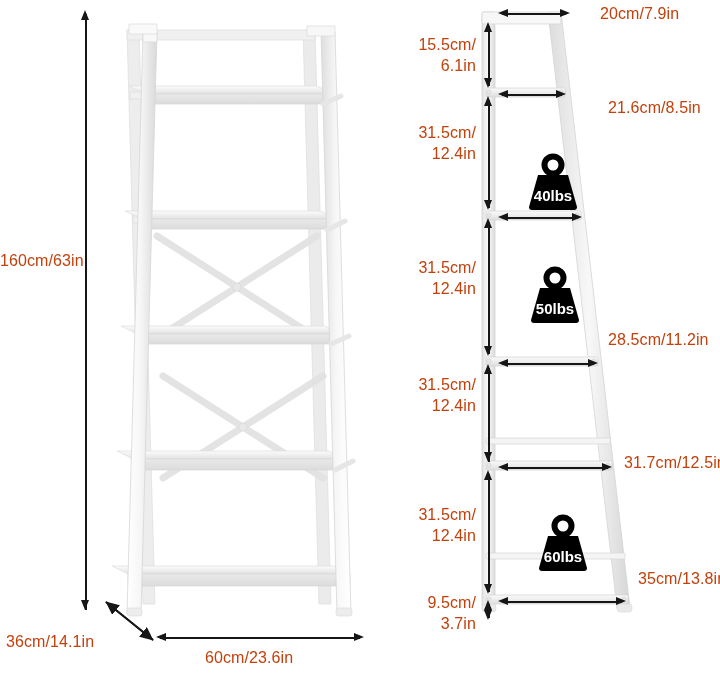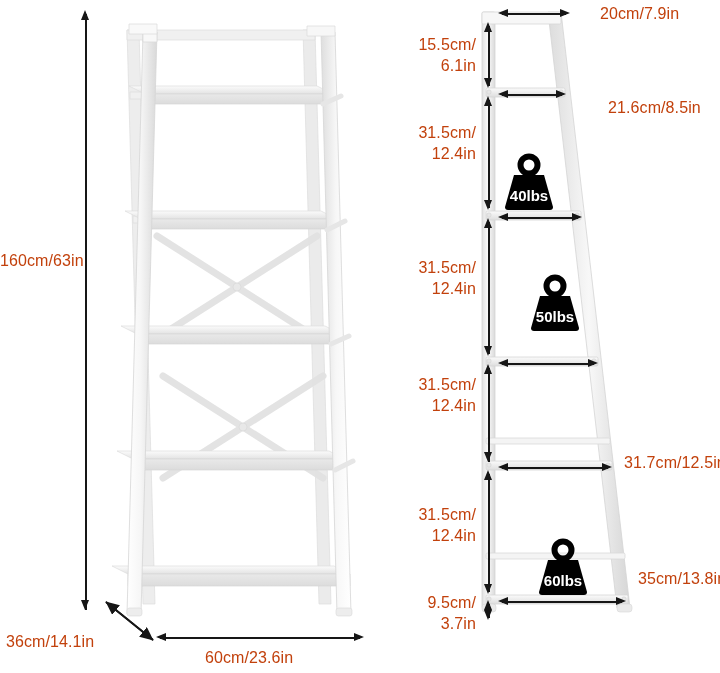--- a/index.html
+++ b/index.html
@@ -264,50 +264,51 @@
   <div class="arrowhead ah-right" style="left:556px;top:90px;"></div>
   <div class="lbl" style="left:608px;top:97px;">21.6cm/8.5in</div>
 
   <div class="dimline h" style="left:502px;top:217px;width:76px;"></div>
   <div class="arrowhead ah-left" style="left:498px;top:213px;"></div>
   <div class="arrowhead ah-right" style="left:572px;top:213px;"></div>
 
   <div class="dimline h" style="left:502px;top:363px;width:92px;"></div>
   <div class="arrowhead ah-left" style="left:498px;top:359px;"></div>
   <div class="arrowhead ah-right" style="left:588px;top:359px;"></div>
+  <div class="lbl" style="left:608px;top:329px;">28.5cm/11.2in</div>
 
   <div class="dimline h" style="left:502px;top:467px;width:106px;"></div>
   <div class="arrowhead ah-left" style="left:498px;top:463px;"></div>
   <div class="arrowhead ah-right" style="left:602px;top:463px;"></div>
   <div class="lbl" style="left:624px;top:452px;">31.7cm/12.5in</div>
 
   <div class="dimline h" style="left:502px;top:601px;width:120px;"></div>
   <div class="arrowhead ah-left" style="left:498px;top:597px;"></div>
   <div class="arrowhead ah-right" style="left:616px;top:597px;"></div>
   <div class="lbl" style="left:638px;top:568px;">35cm/13.8in</div>
 
 
-  <div class="wt" style="left:498px;top:155px;">
+  <div class="wt" style="left:522px;top:155px;">
     <svg width="62" height="56" viewBox="0 0 62 56">
       <circle cx="31" cy="10" r="8.5" fill="none" stroke="#000" stroke-width="6"></circle>
       <path d="M16 20 L46 20 L55 52 Q55 55 52 55 L10 55 Q7 55 7 52 Z" fill="#000"></path>
       <text class="wtxt" x="31" y="46" text-anchor="middle">40lbs</text>
     </svg>
   </div>
 
-  <div class="wt" style="left:524px;top:276px;">
+  <div class="wt" style="left:524px;top:268px;">
     <svg width="62" height="56" viewBox="0 0 62 56">
       <circle cx="31" cy="10" r="8.5" fill="none" stroke="#000" stroke-width="6"></circle>
       <path d="M16 20 L46 20 L55 52 Q55 55 52 55 L10 55 Q7 55 7 52 Z" fill="#000"></path>
       <text class="wtxt" x="31" y="46" text-anchor="middle">50lbs</text>
     </svg>
   </div>
 
 
-  <div class="wt" style="left:532px;top:540px;">
+  <div class="wt" style="left:532px;top:516px;">
     <svg width="62" height="56" viewBox="0 0 62 56">
       <circle cx="31" cy="10" r="8.5" fill="none" stroke="#000" stroke-width="6"></circle>
       <path d="M16 20 L46 20 L55 52 Q55 55 52 55 L10 55 Q7 55 7 52 Z" fill="#000"></path>
       <text class="wtxt" x="31" y="46" text-anchor="middle">60lbs</text>
     </svg>
   </div>
 
 </div>
 
 </body></html>

